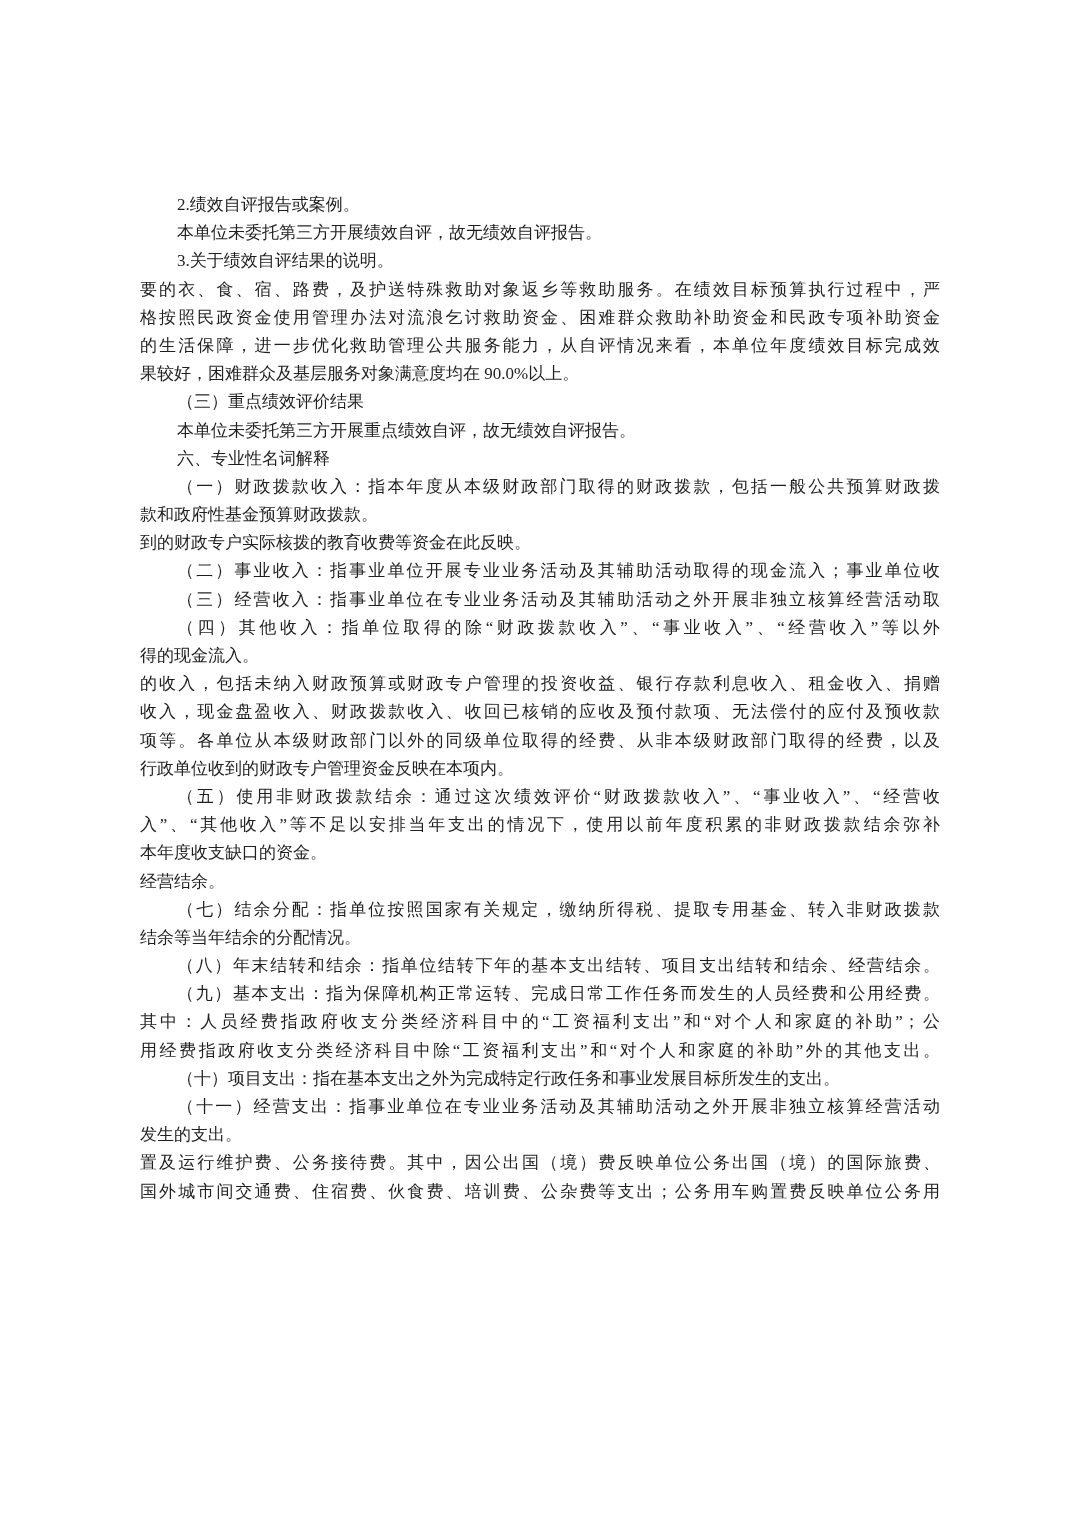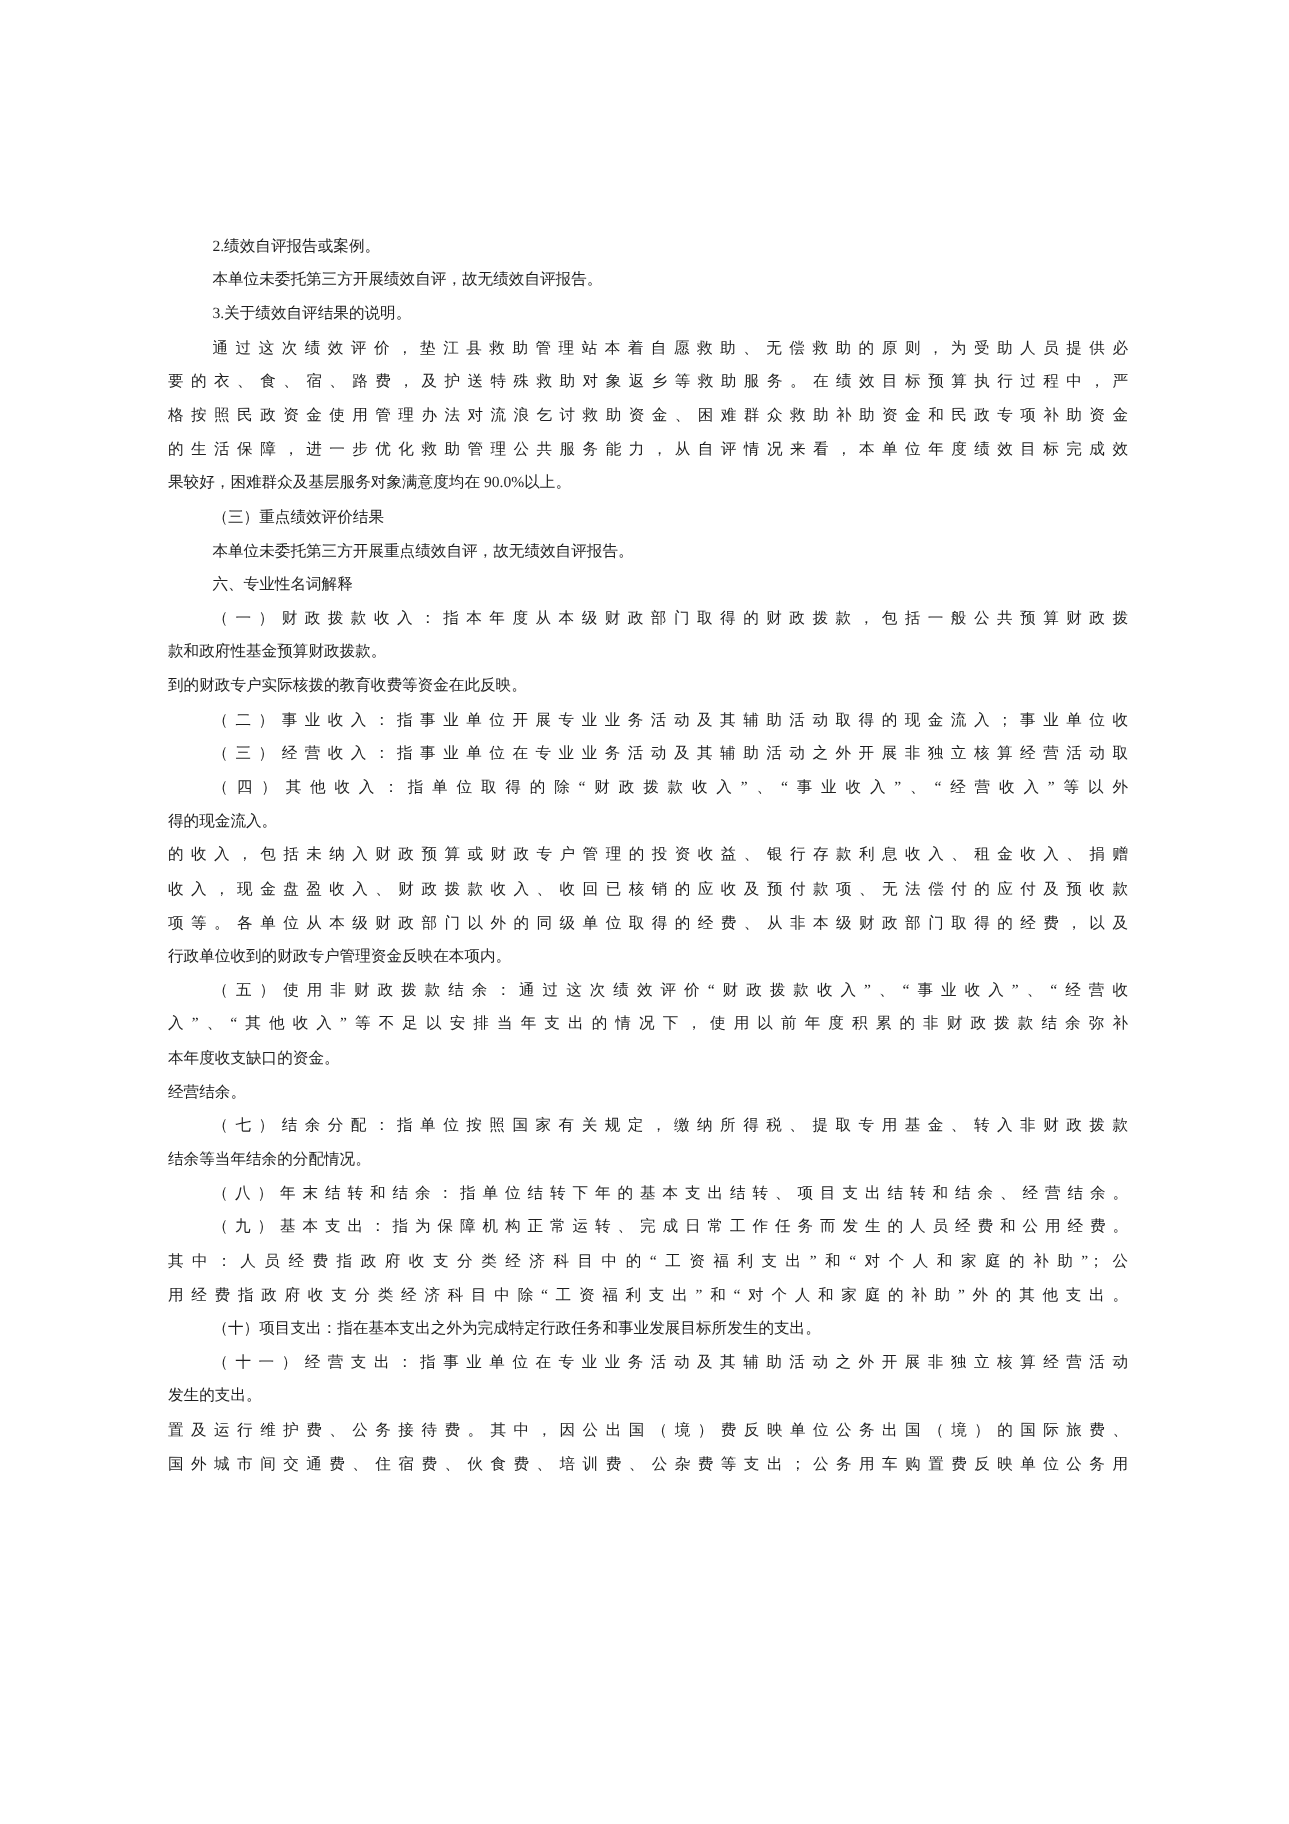--- a/index.html
+++ b/index.html
@@ -22,42 +22,41 @@
   }
   .text-block {
     position: absolute;
     left: 140px;
     top: 191px;
     width: 800px;
   }
   .line {
     height: 28.2px;
     line-height: 28.2px;
-    font-size: 13px;
+    font-size: 17px;
     white-space: pre;
     overflow: visible;
   }
   .line.indent {
     padding-left: 37px;
   }
   .line.fill {
     white-space: normal;
     text-align: justify;
     text-align-last: justify;
   }
 </style>
 </head>
 <body>
 
 <div class="page" style="background: rgb(255, 255, 255); color: rgb(31, 31, 31);">
   <div class="text-block">
       <div class="line indent">2.绩效自评报告或案例。</div>
       <div class="line indent">本单位未委托第三方开展绩效自评，故无绩效自评报告。</div>
       <div class="line indent">3.关于绩效自评结果的说明。</div>
-      <div class="line indent fill">通过这次绩效评价，垫江县救助管理站本着自愿救助、无偿救助的原则，为受助人员提供必</div>
       <div class="line fill">要的衣、食、宿、路费，及护送特殊救助对象返乡等救助服务。在绩效目标预算执行过程中，严</div>
       <div class="line fill">格按照民政资金使用管理办法对流浪乞讨救助资金、困难群众救助补助资金和民政专项补助资金</div>
       <div class="line fill">的生活保障，进一步优化救助管理公共服务能力，从自评情况来看，本单位年度绩效目标完成效</div>
       <div class="line">果较好，困难群众及基层服务对象满意度均在 90.0%以上。</div>
       <div class="line indent">（三）重点绩效评价结果</div>
       <div class="line indent">本单位未委托第三方开展重点绩效自评，故无绩效自评报告。</div>
       <div class="line indent">六、专业性名词解释</div>
       <div class="line indent fill">（一）财政拨款收入：指本年度从本级财政部门取得的财政拨款，包括一般公共预算财政拨</div>
       <div class="line">款和政府性基金预算财政拨款。</div>
       <div class="line">到的财政专户实际核拨的教育收费等资金在此反映。</div>

